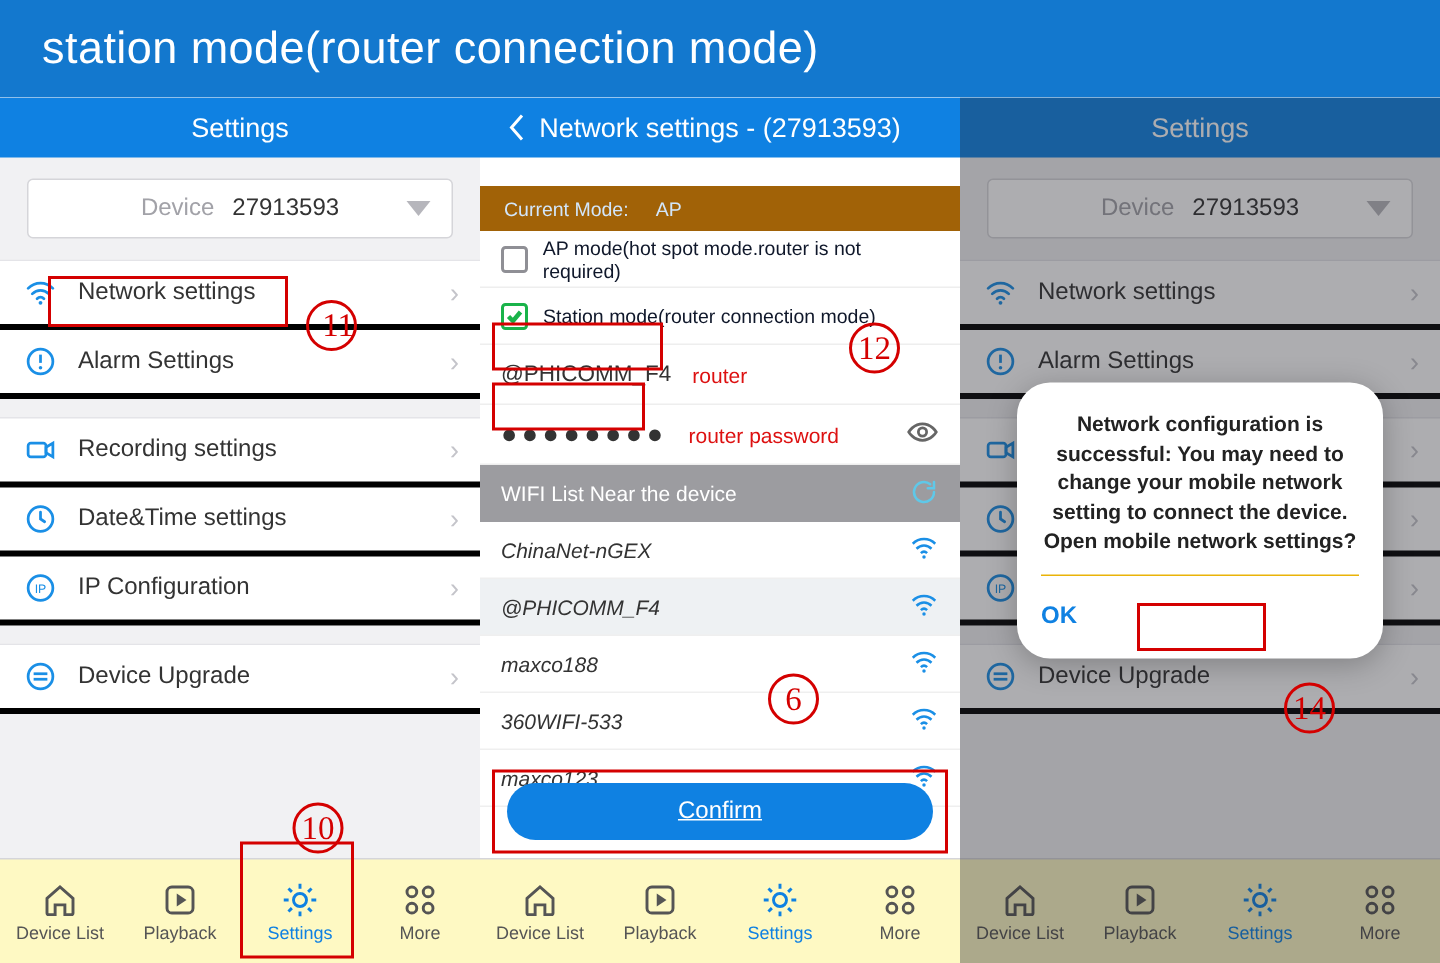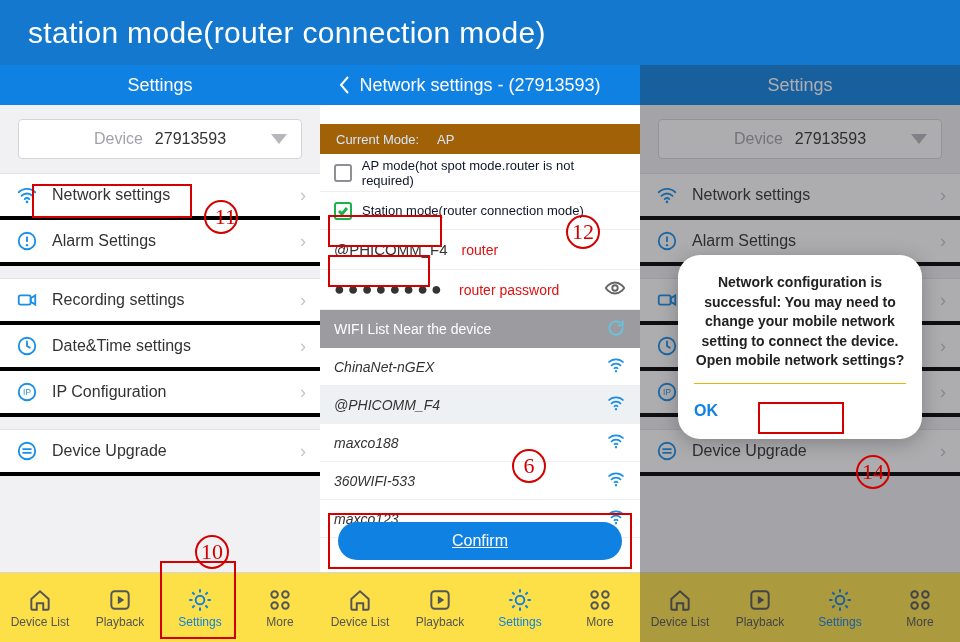--- a/index.html
+++ b/index.html
@@ -46,21 +46,21 @@
   .wifihdr .refresh svg { width:20px; height:20px; stroke:#5fc8e8; stroke-width:2; fill:none; }
   .wifirow { background:#fff; height:38px; display:flex; align-items:center; padding:0 14px; font-size:14px; color:#333; border-bottom:1px solid #efefef; position:relative;font-style:italic; }
   .wifirow.sel { background:#eef1f3; }
   .wifirow .wifi { position:absolute; right:14px; }
   .wifirow .wifi svg { width:20px; height:20px; }
 
   .confirm-wrap { position:absolute; left:0; right:0; bottom:72px; padding:10px 18px; }
   .confirm-btn { height:38px; border-radius:19px; background:#0f81e2; color:#fff; display:flex; align-items:center; justify-content:center; font-size:16px;text-decoration:underline; }
 
   
-  .tabbar { position:absolute; bottom:0; left:0; right:0; height:70px; background:#fde047; border-top:1px solid #d5d5da; display:flex; }
+  .tabbar { position:absolute; bottom:0; left:0; right:0; height:70px; background:#fef9c3; border-top:1px solid #d5d5da; display:flex; }
   .tab { flex:1; display:flex; flex-direction:column; align-items:center; justify-content:center; font-size:12px; color:#555; }
   .tab.active { color:#0f81e2; }
   .tab svg { width:26px; height:26px; margin-bottom:2px; }
 
   
   .dim { position:absolute; inset:0; background:rgba(40,40,48,0.38); }
   .alert { position:absolute; left:50%; top:190px; transform:translateX(-50%); width:244px; background:#fff; border-radius:22px; padding:18px 16px 0; text-align:center; font-size:14px; color:#222; line-height:1.4; box-shadow:0 4px 20px rgba(0,0,0,0.25); }
   .alert .msg { font-weight:600; margin-bottom:12px; }
   .alert .okwrap { border-top:1px solid #eab308; height:56px; display:flex; align-items:center; justify-content:flex-start; }
   .alert .ok { color:#0f81e2; font-weight:600; font-size:16px; }

